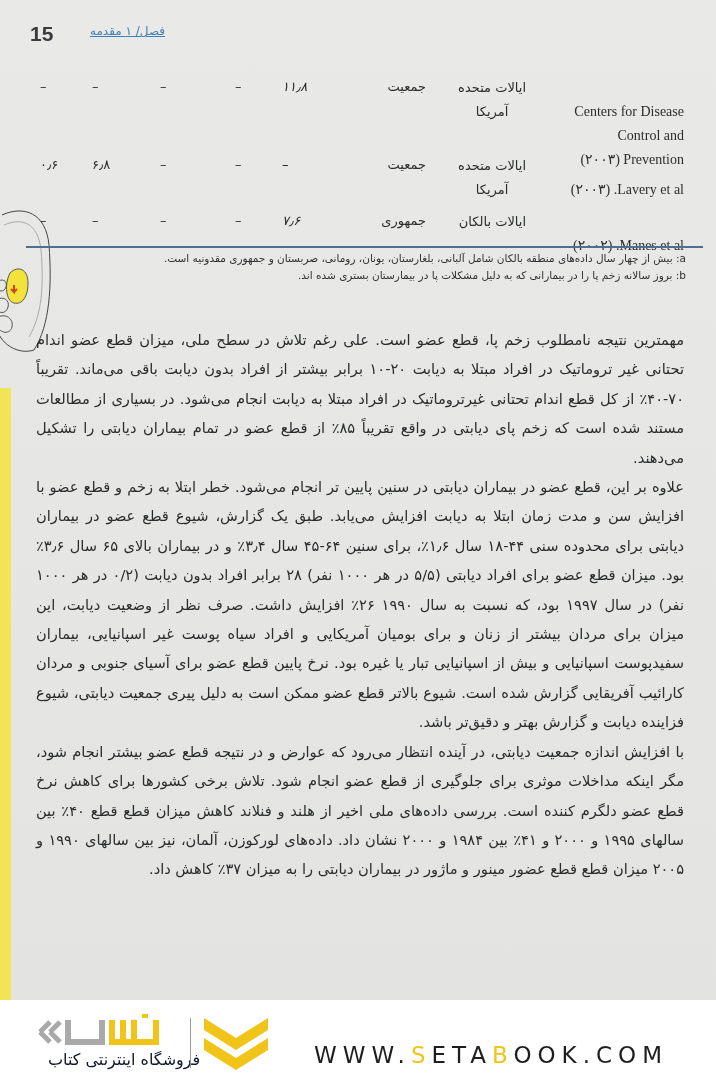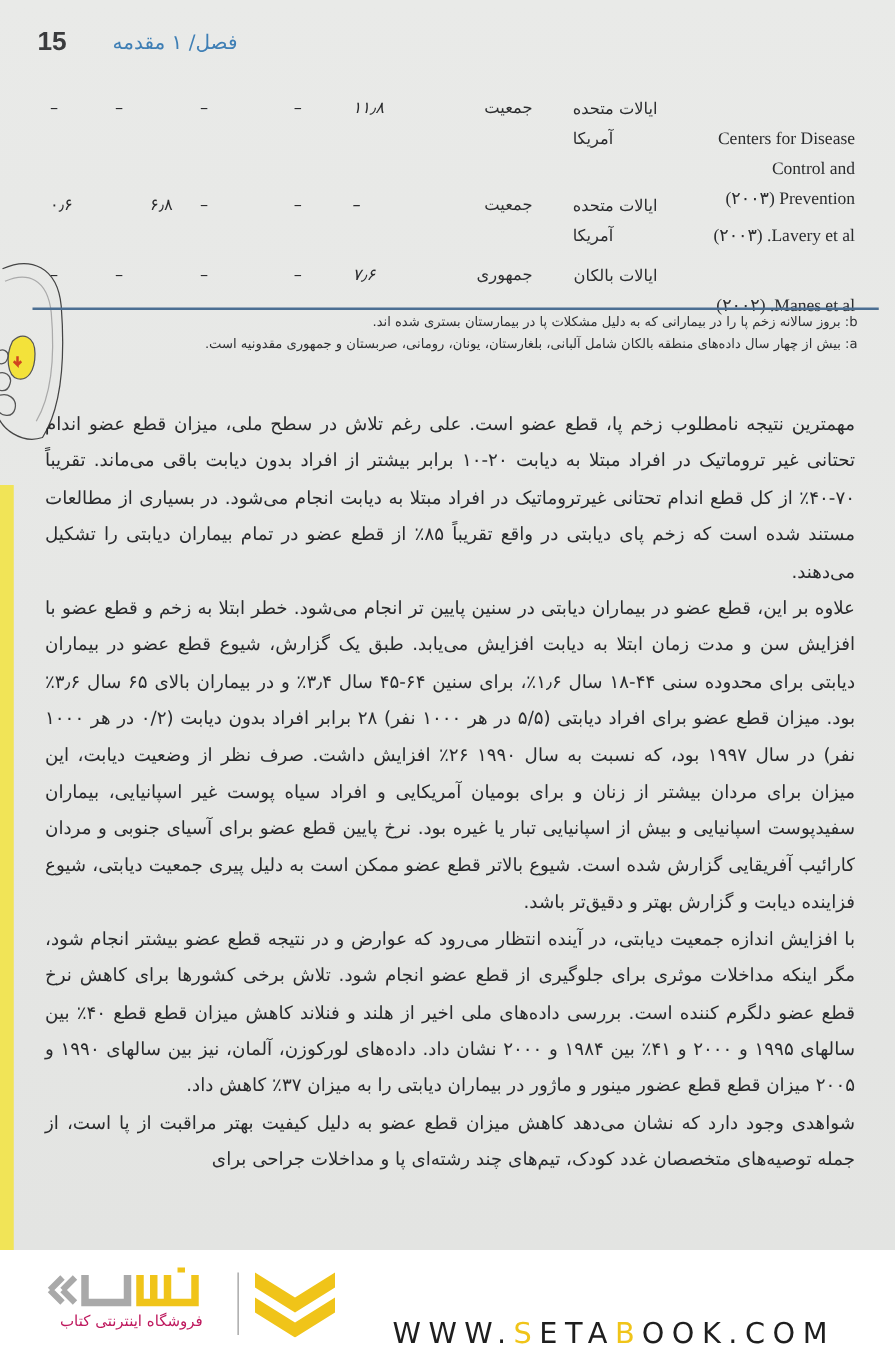--- a/index.html
+++ b/index.html
@@ -13,34 +13,35 @@
       background: linear-gradient(180deg, #e9eae8 0%, #e6e7e5 50%, #e3e4e2 100%);
       overflow: hidden;
     }
     .page-number {
       position: absolute; left: 30px; top: 22px;
       font-family: "Liberation Sans", sans-serif; font-weight: bold;
       font-size: 21px; color: #3a3b3d;
     }
     .chapter-title {
       position: absolute; left: 90px; top: 24px;
-      direction: rtl; font-size: 16px; color: #3f7fb5;
+      direction: rtl; font-size: 12px; color: #3f7fb5;
       font-family: "DejaVu Sans", sans-serif;
+      text-decoration: underline;
     }
     .yellow-strip {
       position: absolute; left: 0; top: 388px; width: 11px; height: 612px;
       background: #f1e457;
     }
     .foot-illustration { position: absolute; left: -6px; top: 205px; width: 60px; height: 150px; }
 
     .ref-table { position: absolute; left: 0; top: 70px; width: 716px; }
     .trow { position: absolute; left: 0; width: 716px; height: 70px; font-size: 13px; color: #2b2c2e; }
     .trow span { position: absolute; white-space: nowrap; }
     .c-ref { right: 32px; text-align: right; font-family: "Liberation Serif", serif; font-size: 14px; line-height: 24px; direction: ltr; margin-top: 24px; }
-    .c-loc { right: 190px; direction: rtl; text-align: left; line-height: 24px; }
+    .c-loc { right: 190px; direction: rtl; text-align: center; line-height: 24px; }
     .c-type { right: 290px; direction: rtl; }
     .c-v1 { left: 282px; font-style: italic; }
     .c-v2 { left: 235px; }
     .c-v3 { left: 160px; }
     .c-v4 { left: 92px; }
     .c-v5 { left: 40px; }
     .table-rule {
       position: absolute; left: 26px; top: 246px; width: 677px; height: 2px; background: #4c6f93;
     }
     .footnotes {
@@ -56,27 +57,27 @@
 
     .footer {
       position: absolute; left: 0; top: 1000px; width: 716px; height: 79px; background: #ffffff;
     }
     .footer-store-name {
       position: absolute; right: 60px; top: 12px; direction: rtl;
       font-size: 19px; color: #222; font-weight: bold;
     }
     .footer-url {
       position: absolute; right: 48px; top: 42px;
-      font-family: "DejaVu Sans", sans-serif; font-size: 23px; letter-spacing: 6px; color: #1e1e1e; margin-top: 12px;
+      font-family: "DejaVu Sans", sans-serif; font-size: 23px; letter-spacing: 6px; color: #1e1e1e;
     }
     .footer-url .hl { color: #f0c419; }
     .logo-mark { position: absolute; left: 200px; top: 12px; width: 72px; height: 58px; }
     .logo-divider { position: absolute; left: 190px; top: 18px; width: 1px; height: 50px; background: #999; }
     .logo-word { position: absolute; left: 34px; top: 12px; width: 150px; height: 40px; }
-    .logo-sub { position: absolute; left: 48px; top: 50px; direction: rtl; font-size: 12px; color: #be185d; }
+    .logo-sub { position: absolute; left: 48px; top: 50px; direction: rtl; font-size: 16px; color: #0f172a; }
   </style>
 </head>
 <body>
 
 <div class="page">
   <div class="page-number">15</div>
   <div class="chapter-title">فصل/ ۱  مقدمه</div>
 
   <div class="yellow-strip"></div>
 
@@ -114,21 +115,21 @@
         <div>(۲۰۰۳) .Lavery et al</div>
       </span>
       <span class="c-loc">
         <div>ایالات متحده</div>
         <div>آمریکا</div>
       </span>
       <span class="c-type" style="top:3px;">جمعیت</span>
       <span class="c-v1" style="top:3px;">–</span>
       <span class="c-v2" style="top:3px;">–</span>
       <span class="c-v3" style="top:3px;">–</span>
-      <span class="c-v4" style="top:3px;margin-left:28px;">۶٫۸</span>
+      <span class="c-v4" style="top:3px;">۶٫۸</span>
       <span class="c-v5" style="top:3px;">۰٫۶</span>
     </div>
 
     <div class="trow" style="top:140px;">
       <span class="c-ref">
         <div>(۲۰۰۲) .Manes et al</div>
       </span>
       <span class="c-loc">
         <div>ایالات بالکان</div>
       </span>
@@ -137,29 +138,28 @@
       <span class="c-v2" style="top:3px;">–</span>
       <span class="c-v3" style="top:3px;">–</span>
       <span class="c-v4" style="top:3px;">–</span>
       <span class="c-v5" style="top:3px;">–</span>
     </div>
   </div>
 
   <div class="table-rule"></div>
 
   <div class="footnotes">
+    <div>a: بیش از چهار سال داده‌های منطقه بالکان شامل آلبانی، بلغارستان، یونان، رومانی، صربستان و جمهوری مقدونیه است.</div>
     <div>b: بروز سالانه زخم پا را در بیمارانی که به دلیل مشکلات پا در بیمارستان بستری شده اند.</div>
-    <div>a: بیش از چهار سال داده‌های منطقه بالکان شامل آلبانی، بلغارستان، یونان، رومانی، صربستان و جمهوری مقدونیه است.</div>
   </div>
 
   <div class="body-text">
     <p>مهمترین نتیجه نامطلوب زخم پا، قطع عضو است. علی رغم تلاش در سطح ملی، میزان قطع عضو اندام تحتانی غیر تروماتیک در افراد مبتلا به دیابت ۲۰-۱۰ برابر بیشتر از افراد بدون دیابت باقی می‌ماند. تقریباً ۷۰-۴۰٪ از کل قطع اندام تحتانی غیرتروماتیک در افراد مبتلا به دیابت انجام می‌شود. در بسیاری از مطالعات مستند شده است که زخم پای دیابتی در واقع تقریباً ۸۵٪ از قطع عضو در تمام بیماران دیابتی را تشکیل می‌دهند.</p>
     <p>علاوه بر این، قطع عضو در بیماران دیابتی در سنین پایین تر انجام می‌شود. خطر ابتلا به زخم و قطع عضو با افزایش سن و مدت زمان ابتلا به دیابت افزایش می‌یابد. طبق یک گزارش، شیوع قطع عضو در بیماران دیابتی برای محدوده سنی ۴۴-۱۸ سال ۱٫۶٪، برای سنین ۶۴-۴۵ سال ۳٫۴٪ و در بیماران بالای ۶۵ سال ۳٫۶٪ بود. میزان قطع عضو برای افراد دیابتی (۵/۵ در هر ۱۰۰۰ نفر) ۲۸ برابر افراد بدون دیابت (۰/۲ در هر ۱۰۰۰ نفر) در سال ۱۹۹۷ بود، که نسبت به سال ۱۹۹۰ ۲۶٪ افزایش داشت. صرف نظر از وضعیت دیابت، این میزان برای مردان بیشتر از زنان و برای بومیان آمریکایی و افراد سیاه پوست غیر اسپانیایی، بیماران سفیدپوست اسپانیایی و بیش از اسپانیایی تبار یا غیره بود. نرخ پایین قطع عضو برای آسیای جنوبی و مردان کارائیب آفریقایی گزارش شده است. شیوع بالاتر قطع عضو ممکن است به دلیل پیری جمعیت دیابتی، شیوع فزاینده دیابت و گزارش بهتر و دقیق‌تر باشد.</p>
     <p>با افزایش اندازه جمعیت دیابتی، در آینده انتظار می‌رود که عوارض و در نتیجه قطع عضو بیشتر انجام شود، مگر اینکه مداخلات موثری برای جلوگیری از قطع عضو انجام شود. تلاش برخی کشورها برای کاهش نرخ قطع عضو دلگرم کننده است. بررسی داده‌های ملی اخیر از هلند و فنلاند کاهش میزان قطع قطع ۴۰٪ بین سالهای ۱۹۹۵ و ۲۰۰۰ و ۴۱٪ بین ۱۹۸۴ و ۲۰۰۰ نشان داد. داده‌های لورکوزن، آلمان، نیز بین سالهای ۱۹۹۰ و ۲۰۰۵ میزان قطع قطع عضور مینور و ماژور در بیماران دیابتی را به میزان ۳۷٪ کاهش داد.</p>
-    <p>شواهدی وجود دارد که نشان می‌دهد کاهش میزان قطع عضو به دلیل کیفیت بهتر مراقبت از پا است، از جمله توصیه‌های متخصصان غدد کودک، تیم‌های چند رشته‌ای پا و مداخلات جراحی برای</p>
   </div>
 </div>
 
 <div class="footer">
   <svg class="logo-word" viewBox="0 0 150 40">
     <path d="M6 20 l10 -10 M6 20 l10 10 M16 20 l10 -10 M16 20 l10 10" stroke="#a9a9a9" stroke-width="5" fill="none"></path>
     <path d="M34 8 v22 h34 v-22" stroke="#a9a9a9" stroke-width="6" fill="none"></path>
     <path d="M78 8 v22 h22 v-22 M89 8 v22 M100 8 v22 h22 v-22 M111 2 v4" stroke="#f0c419" stroke-width="6" fill="none"></path>
   </svg>
   <div class="logo-sub">فروشگاه اینترنتی کتاب</div>

